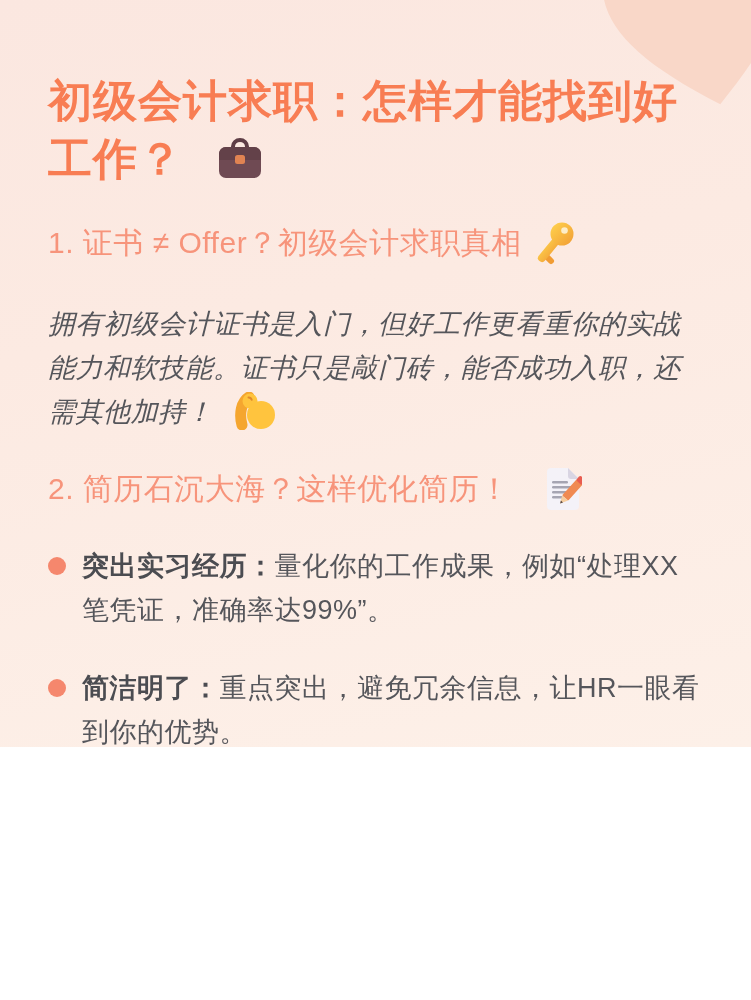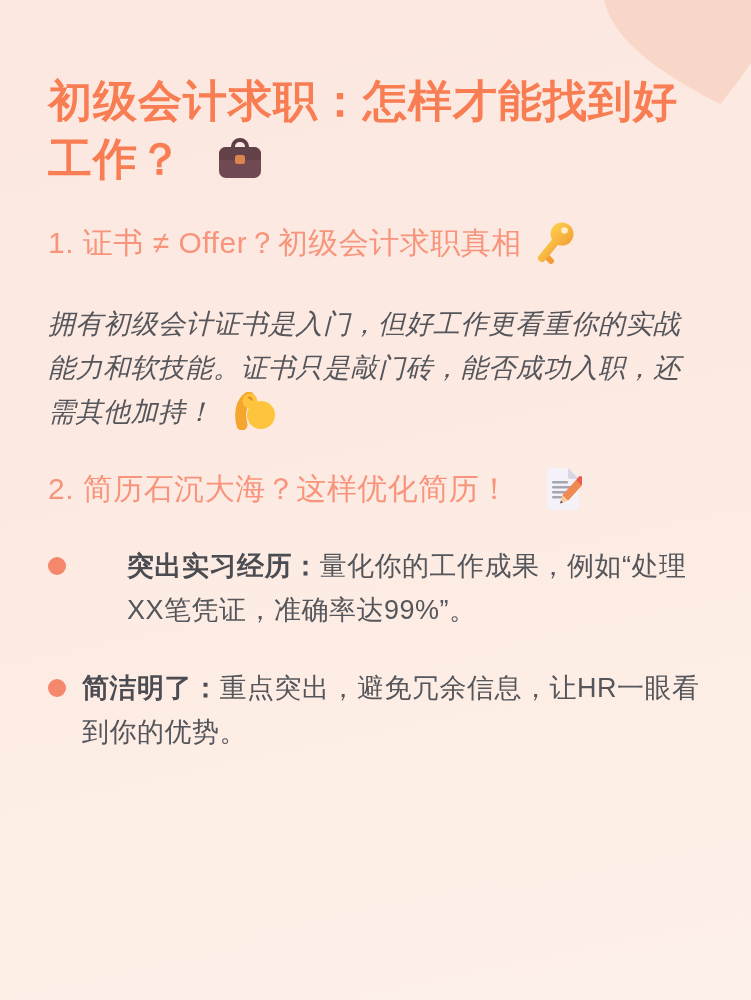--- a/index.html
+++ b/index.html
@@ -4,42 +4,42 @@
 <style>
   :root{
     --background-top:#FBE7E0; --background-bottom:#FDF0E8;
     --title:#F87D53; --heading:#F7947B; --body-text:#55565B;
     --bullet-label:#4B4C51; --bullet-dot:#F5876D; --heart:#F9D7C8;
   }
   *{box-sizing:border-box;}
   html,body{margin:0;padding:0;}
   body{width:751px;height:1000px;font-family:"Liberation Sans","DejaVu Sans",sans-serif;}
   .page{
-    position:relative;width:751px;height:1000px;overflow:hidden;
+    position:relative;width:751px;height:747px;overflow:hidden;
     padding:0 48px;
     background:linear-gradient(168deg,var(--background-top) 0%,#FCEAE2 40%,var(--background-bottom) 100%);
   }
   .heart-decoration{position:absolute;top:-72px;right:-52px;transform:rotate(-12deg);}
   .page-title{margin:0;padding-top:72px;font-size:44px;line-height:58px;font-weight:700;
     color:var(--title);letter-spacing:1px;}
   .title-line{display:block;}
   .title-line2-row{display:flex;align-items:center;gap:34px;}
   .section-heading{display:flex;align-items:center;margin:0;font-size:30px;line-height:42px;
     font-weight:500;color:var(--heading);letter-spacing:0.5px;}
   .section-heading .h-icon{flex:0 0 auto;}
   #section1-heading{margin-top:32px;}
   #section1-heading .h-icon{margin-left:12px;}
   #section2-heading{margin-top:32px;}
   #section2-heading .h-icon{margin-left:34px;}
   .body-paragraph{margin:36px 0 0;font-size:27px;line-height:44px;color:var(--body-text);
     letter-spacing:0.5px;font-style:italic;}
   .inline-icon{vertical-align:-9px;margin-left:14px;}
   .bullet-list{list-style:none;margin:32px 0 0;padding:0;}
   .bullet-item{display:flex;margin-top:34px;}
-  .bullet-item:first-child{margin-top:0;gap:45px;}
+  .bullet-item:first-child{margin-top:0;}
   .bullet-dot{flex:0 0 18px;width:18px;height:18px;border-radius:50%;
     background:var(--bullet-dot);margin:13px 16px 0 0;}
   .bullet-text{margin:0;font-size:27px;line-height:44px;color:var(--body-text);letter-spacing:0.5px;}
   .bullet-text strong{color:var(--bullet-label);font-weight:700;}
 </style>
 </head>
 <body>
 
 <div class="page">
 

